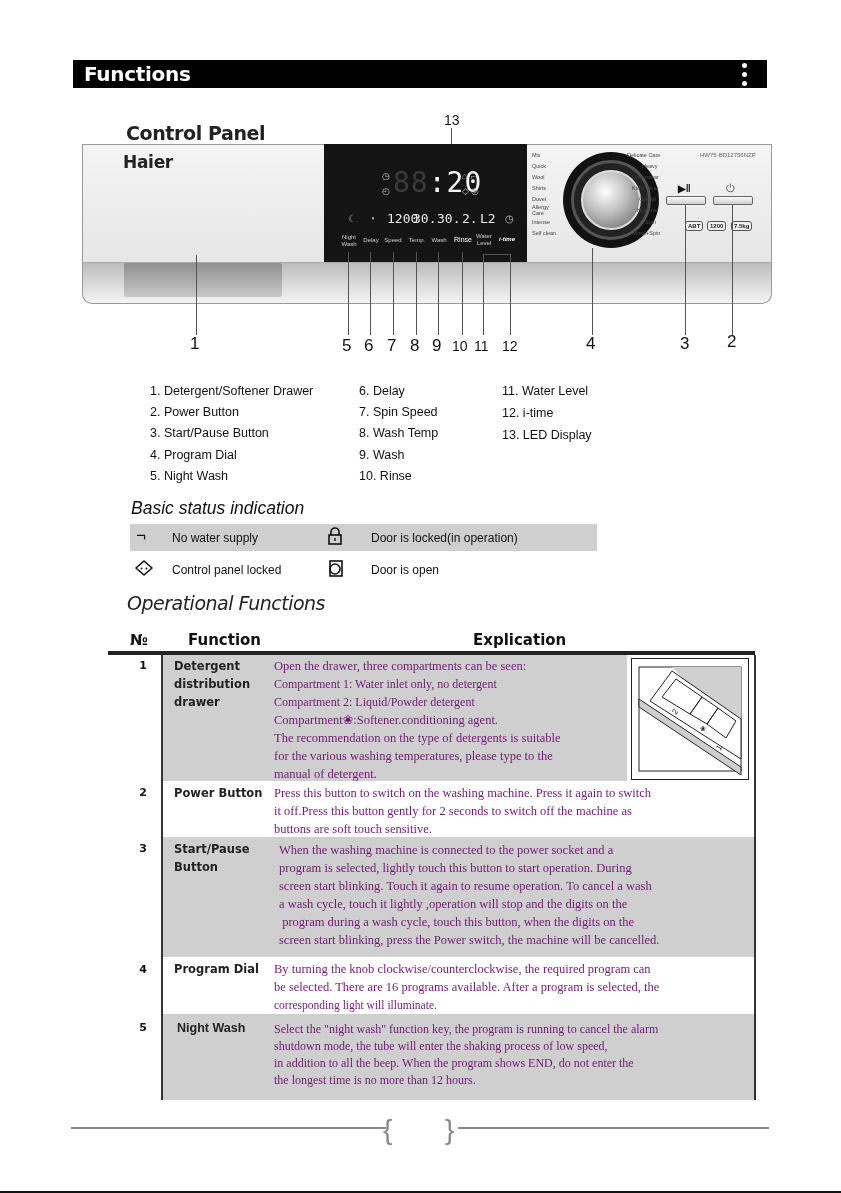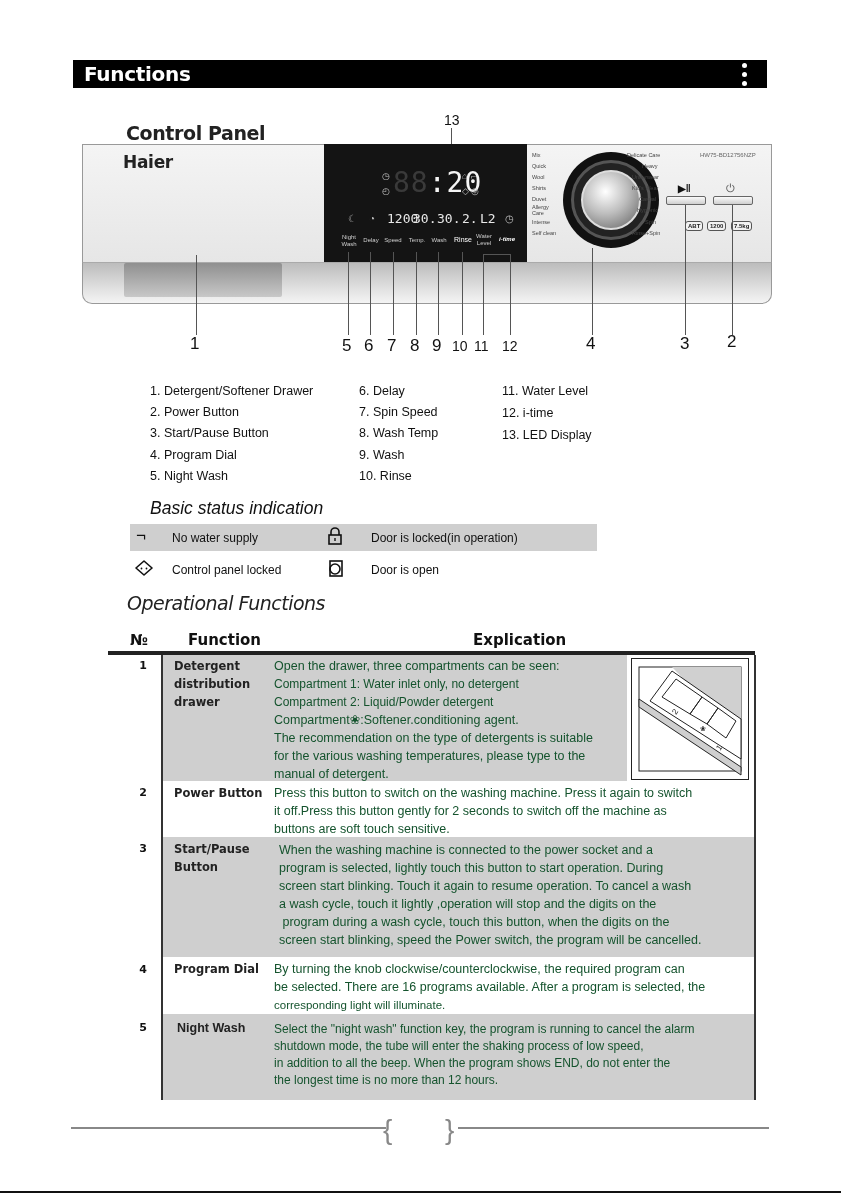--- a/index.html
+++ b/index.html
@@ -33,36 +33,36 @@
   .prog { font-size:5.5px; color:#444; white-space:nowrap; }
   #model { left:700px; top:152px; font-size:6px; color:#666; }
   .pbtn { width:38px; height:7px; background:linear-gradient(#fafafa,#cfcfcf); border:1px solid #666; border-radius:2px; }
   .badge { border:1px solid #555; border-radius:3px; font-size:6px; font-weight:bold; padding:1px 2px; color:#222; background:#f2f2f2; }
 
   .leader { width:1px; background:#555; }
 
   
   .leg { font-size:12.5px; color:#111; white-space:nowrap; }
 
-  #bsi-title { left:131px; top:498px; font-style:italic; font-size:17.5px; color:#111;margin-left:19px; }
+  #bsi-title { left:131px; top:498px; font-style:italic; font-size:17.5px; color:#111; }
   #bsi-row1 { left:130px; top:524px; width:467px; height:27px; background:#cfcfcf; }
   .bsi { font-size:12px; color:#111; }
   .bsi-ico { font-size:17px; color:#111; }
 
   #op-title { left:127px; top:592px; font-style:italic; font-size:19px; color:#222; font-family:"DejaVu Sans", sans-serif; letter-spacing:-0.5px; }
 
   
   .th { font-family:"DejaVu Sans", sans-serif; font-weight:bold; font-size:15px; color:#111; }
   #thead-rule { left:108px; top:651px; width:647px; height:4px; background:#222; }
   #tbl-vline { left:161px; top:655px; width:1.5px; height:445px; background:#333; }
   #tbl-rline { left:754px; top:655px; width:1.5px; height:445px; background:#333; }
   .shade { background:#cfcfcf; }
   .rnum { font-family:"DejaVu Sans", sans-serif; font-weight:bold; font-size:11px; width:40px; text-align:center; }
   .rfunc { font-family:"DejaVu Sans", sans-serif; font-weight:bold; font-size:11.5px; line-height:18px; color:#222; }
-  .rtext { font-size:12.5px; line-height:18px; color:#14532d; white-space:nowrap; }
+  .rtext { font-size:12.5px; line-height:18px; color:#701a75; white-space:nowrap;font-family:Liberation Serif, serif; }
   .rtext.sans2 { font-size:12px; line-height:17px; }
 
   #drawer-img { left:631px; top:658px; width:116px; height:120px; border:1px solid #222; background:#fff; }
 
   
   #foot-l { left:71px; top:1127px; width:315px; height:1.5px; background:#888; }
   #foot-r { left:458px; top:1127px; width:311px; height:1.5px; background:#888; }
   #foot-brl { left:383px; top:1114px; font-size:28px; color:#888; }
   #foot-brr { left:445px; top:1114px; font-size:28px; color:#888; }
   #page-edge { left:0; top:1191px; width:841px; height:2px; background:#111; }
@@ -270,21 +270,21 @@
 <div class="abs rfunc" style="left:174px;top:840px;">
   <div>Start/Pause</div>
     <div>Button</div>
 </div>
 <div class="abs rtext" style="left:279px;top:841px;">
   <div>When the washing machine is connected to the power socket and a</div>
   <div>program is selected, lightly touch this button to start  operation.  During</div>
   <div>screen start blinking. Touch it again to resume operation. To cancel a wash</div>
   <div>a wash cycle, touch it lightly ,operation will stop and the digits on the</div>
   <div style="white-space:pre;"> program during a wash cycle, touch this button, when the digits on the</div>
-  <div>screen start blinking, speed the Power switch, the program will be cancelled.</div>
+  <div>screen start blinking, press the Power switch, the machine will be cancelled.</div>
 </div>
 
 <div class="abs rnum" style="left:123px;top:963px;">4</div>
 <div class="abs rfunc" style="left:174px;top:960px;">
   <div>Program Dial</div>
 </div>
 <div class="abs rtext" style="left:274px;top:960px;">
   <div>By turning the knob clockwise/counterclockwise, the required program can</div>
   <div>be selected. There are 16 programs available. After a program is selected, the</div>
   <div style="font-size:11.5px;">corresponding light will illuminate.</div>

